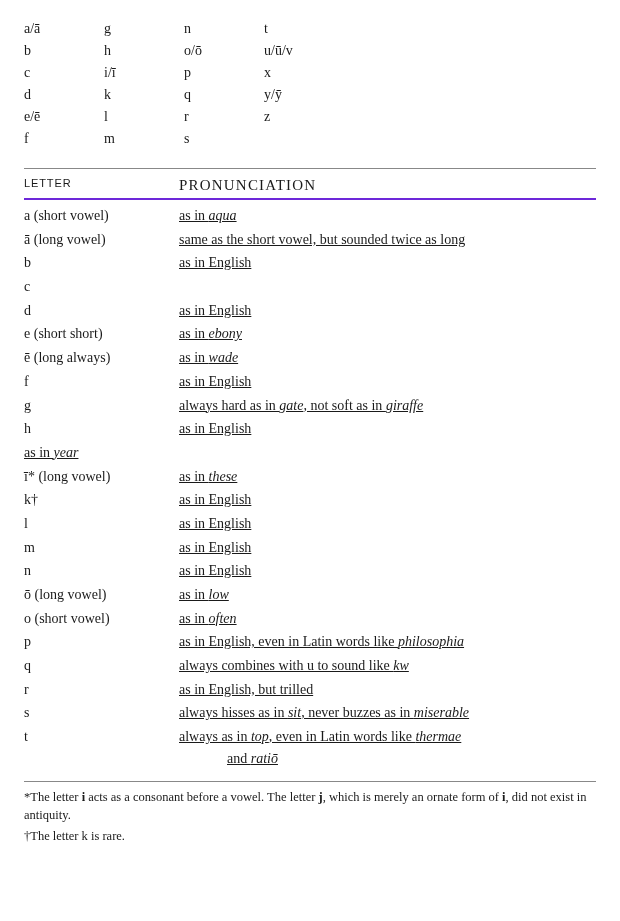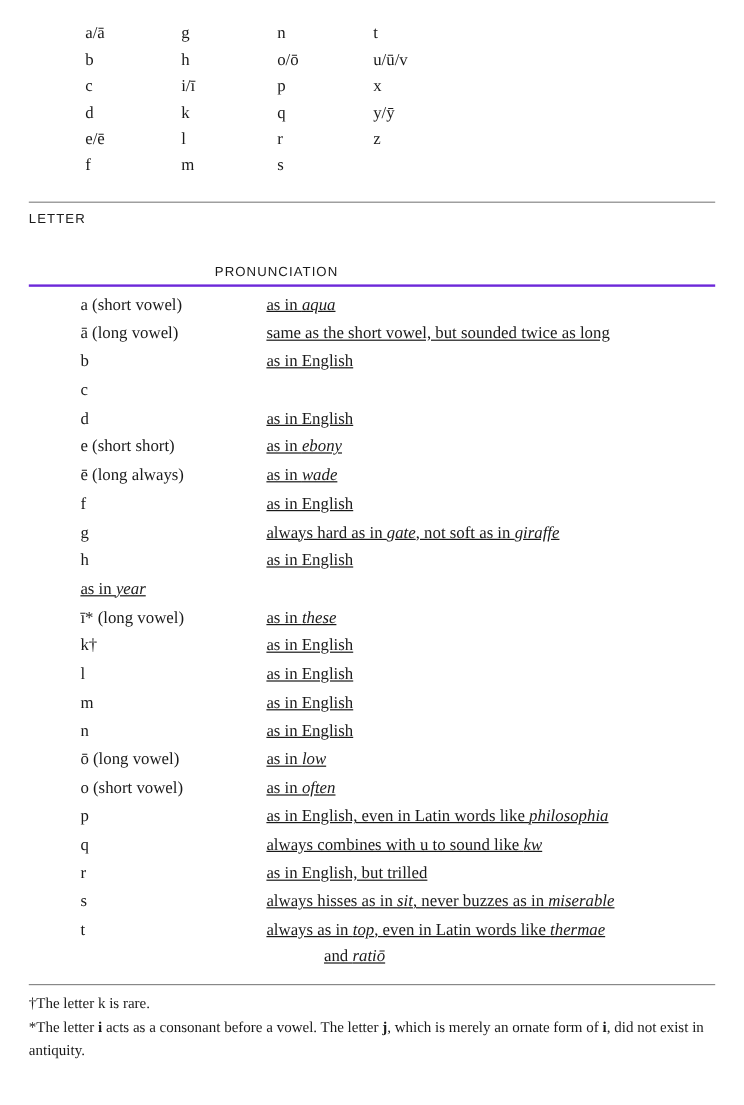--- a/index.html
+++ b/index.html
@@ -13,21 +13,20 @@
       padding: 18px 24px 18px 24px;
     }
 
     
     .alphabet-grid {
       display: grid;
       grid-template-columns: 80px 80px 80px 80px 80px;
       grid-template-rows: repeat(6, 22px);
       margin-bottom: 18px;
       row-gap: 0;
-      margin-left: 47px;
     }
     .alpha-cell {
       font-size: 14px;
       color: #1a1a1a;
       line-height: 22px;
     }
 
     
     .divider {
       border: none;
@@ -46,39 +45,37 @@
     .col-letter-header {
       width: 155px;
       font-size: 11px;
       letter-spacing: 0.08em;
       color: #1a1a1a;
       font-family: Arial, Helvetica, sans-serif;
       font-weight: normal;
     }
     .col-pron-header {
       flex: 1;
-      font-size: 11px;
+      font-size: 15px;
       letter-spacing: 0.08em;
       color: #1a1a1a;
-      font-family: Liberation Sans, sans-serif;
+      font-family: Liberation Serif, serif;
       font-weight: normal;
-      margin-top: 44px;
     }
 
     
     .pron-table {
       width: 100%;
     }
     .pron-row {
       display: flex;
       flex-direction: row;
       align-items: flex-start;
       min-height: 22px;
       padding: 1px 0;
-      margin-left: 43px;
     }
     .col-letter {
       width: 155px;
       flex-shrink: 0;
       font-size: 14px;
       line-height: 1.55;
       padding-right: 8px;
     }
     .col-pron {
       flex: 1;
@@ -235,15 +232,15 @@
       <div class="col-letter">s</div>
       <div class="col-pron">always hisses as in <em>sit</em>, never buzzes as in <em>miserable</em></div>
     </div>
     <div class="pron-row">
       <div class="col-letter">t</div>
       <div class="col-pron">always as in <em>top</em>, even in Latin words like <em>thermae</em><br><span style="padding-left:48px;">and <em>ratiō</em></span></div>
     </div>
   </div>
 
 <div class="footnotes" id="footnotes">
+    <p class="footnote-line">*The letter <strong>i</strong> acts as a consonant before a vowel. The letter <strong>j</strong>, which is merely an ornate form of <strong>i</strong>, did not exist in antiquity.</p>
     <p class="footnote-line">†The letter k is rare.</p>
-    <p class="footnote-line">*The letter <strong>i</strong> acts as a consonant before a vowel. The letter <strong>j</strong>, which is merely an ornate form of <strong>i</strong>, did not exist in antiquity.</p>
   </div>
 
 </body></html>

